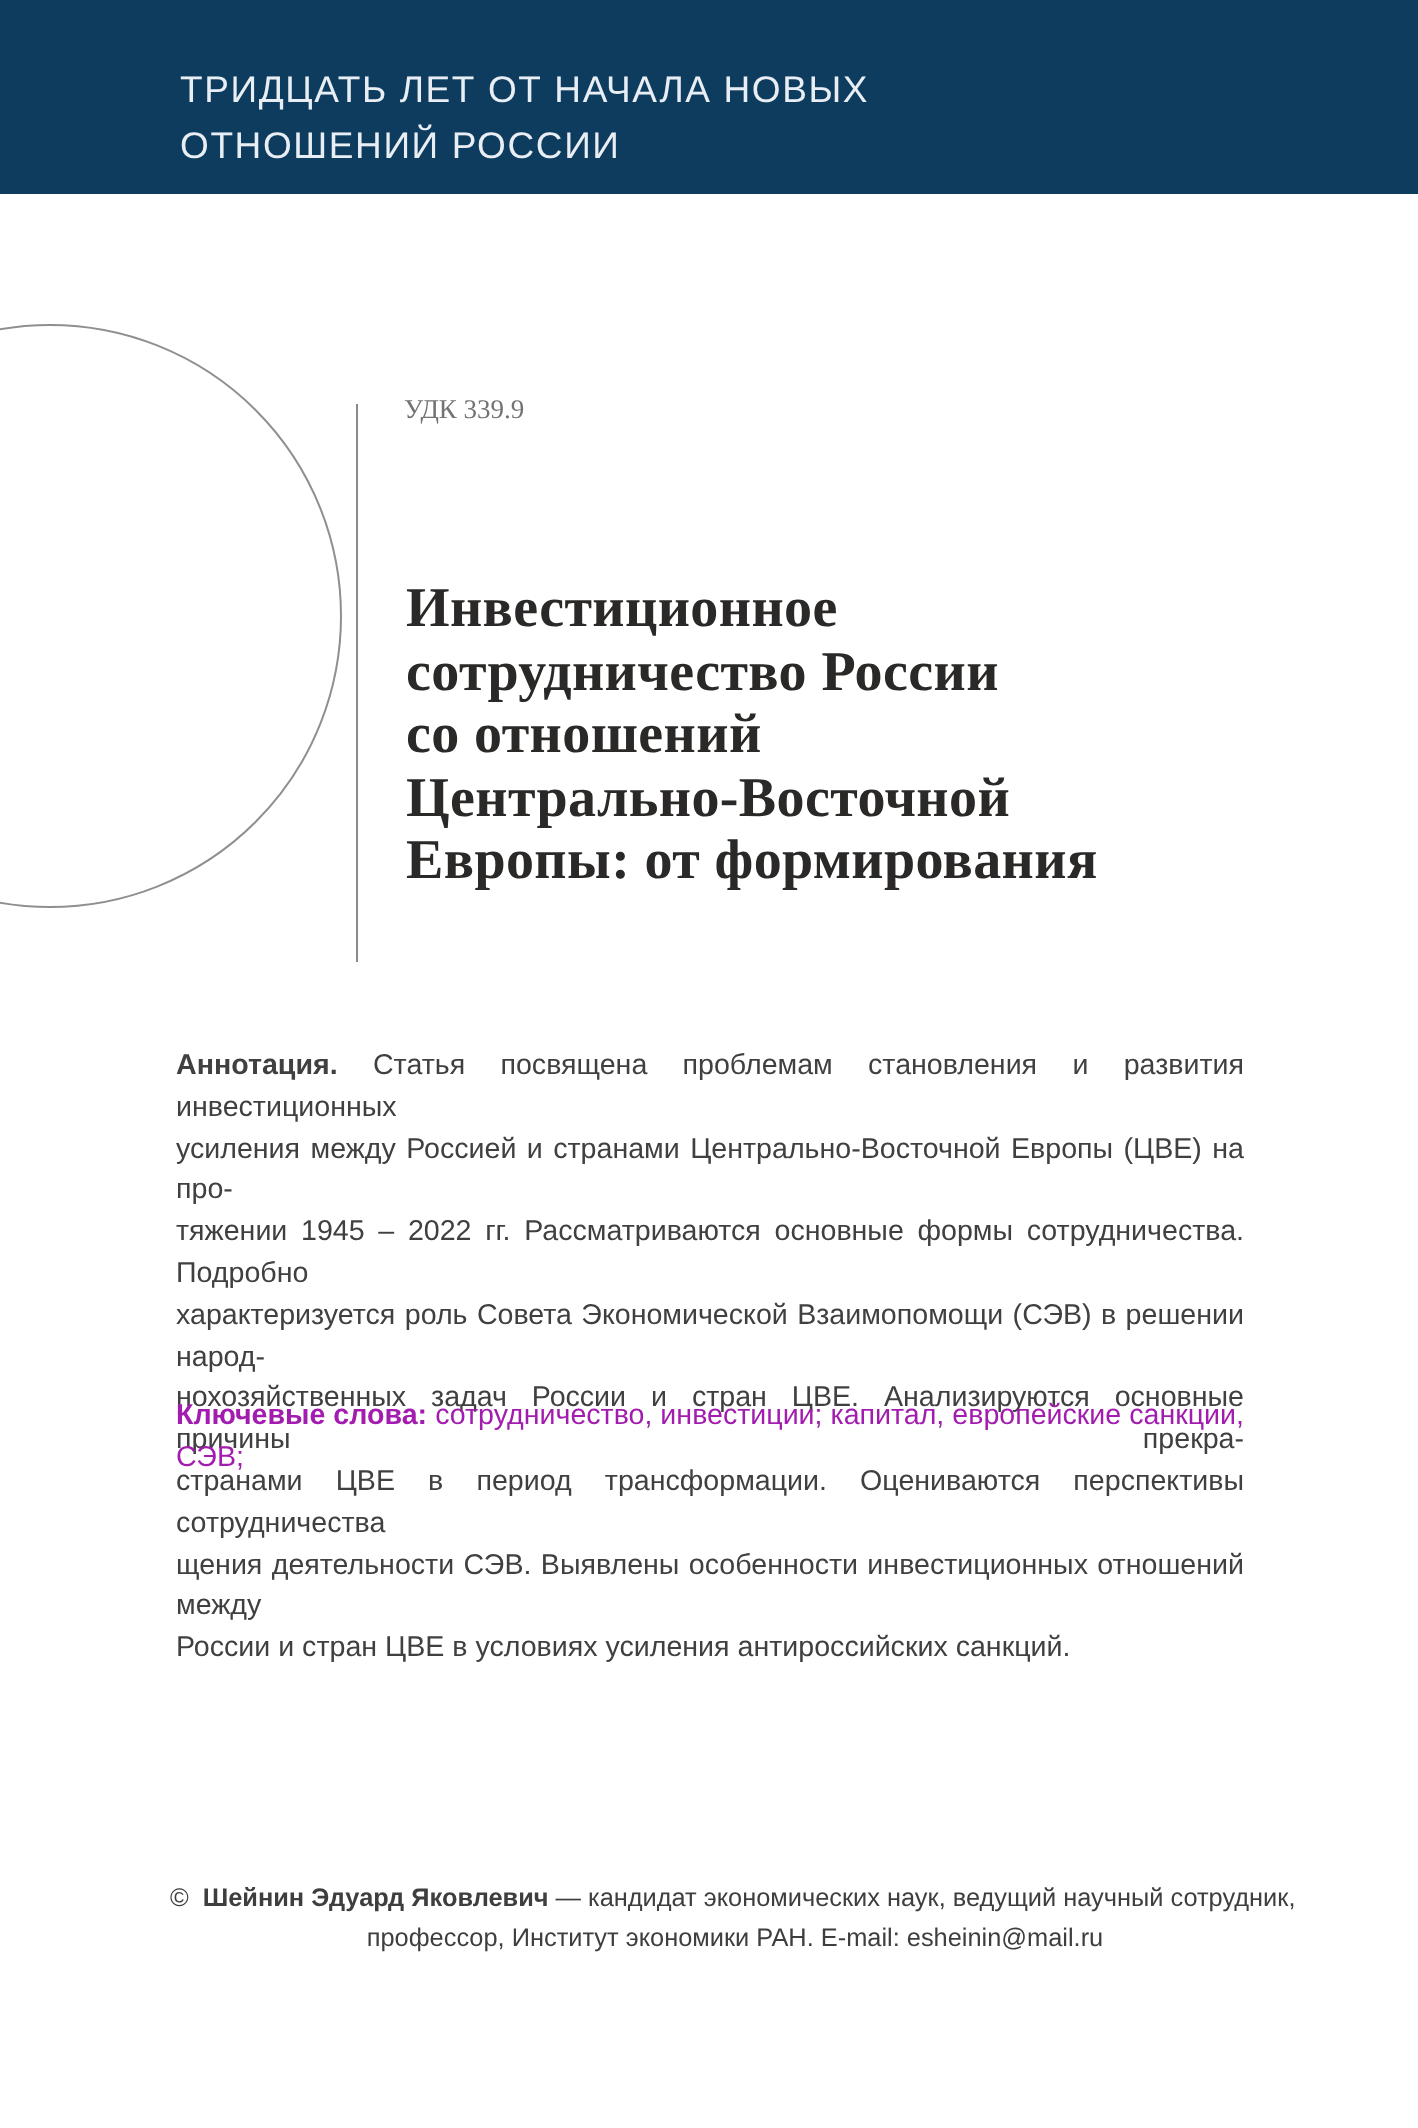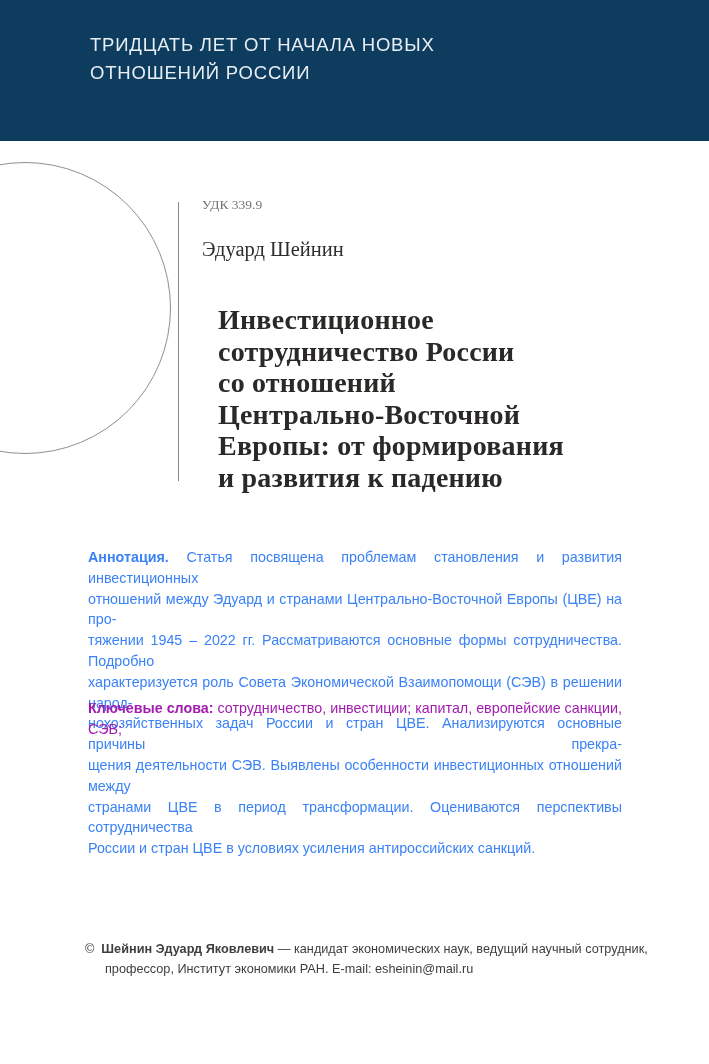--- a/index.html
+++ b/index.html
@@ -10,21 +10,21 @@
     background: #ffffff;
     overflow: hidden;
     font-family: "Liberation Sans", sans-serif;
     color: #3e3e3e;
   }
 
   
   .banner {
     position: absolute;
     left: 0; top: 0;
-    width: 709px; height: 141px;
+    width: 709px; height: 97px;
     background: #0e3c5e;
     box-sizing: border-box;
     padding: 31px 0 0 90px;
   }
   .banner-line {
     font-family: "Liberation Sans", sans-serif;
     font-size: 18.5px;
     line-height: 28px;
     letter-spacing: 0.8px;
     color: #e8eef4;
@@ -71,25 +71,25 @@
     font-weight: 700;
     line-height: 31.5px;
     letter-spacing: 0.2px;
     color: #2a2927;
   }
   .title span { display: block; }
 
   
   .abstract {
     position: absolute;
-    left: 88px; top: 547px;
+    left: 88px; top: 523px;
     width: 534px;
     font-size: 14.3px;
     line-height: 20.8px;
-    color: #3b82f6;
+    color: #404040;
   }
   .keywords {
     position: absolute;
     left: 88px; top: 698px;
     width: 534px;
     font-size: 14.3px;
     line-height: 20.8px;
     color: #a21caf;
   }
   .jline { text-align: justify; text-align-last: justify; }
@@ -99,57 +99,55 @@
   
   .footnote {
     position: absolute;
     left: 85px; top: 940px;
     width: 545px;
     font-size: 12.7px;
     line-height: 19.5px;
     color: #3e3e3e;
   }
   .footnote .fline1 { white-space: nowrap; }
-  .footnote .fline2 { padding-left: 20px; white-space: nowrap; }
+  .footnote .fline2 { padding-left: 20px; white-space: nowrap; text-align: center; }
   .copysym { display: inline-block; margin-right: 7px; }
 </style>
 </head>
 <body>
 
 <div class="page">
 
   <div class="banner">
     <div class="banner-line">ТРИДЦАТЬ ЛЕТ ОТ НАЧАЛА НОВЫХ</div>
     <div class="banner-line">ОТНОШЕНИЙ РОССИИ</div>
   </div>
 
   <div class="deco-circle"></div>
   <div class="v-rule"></div>
 
   <div class="udc">УДК 339.9</div>
 
-  <div class="author">Эдуард Шейнин</div>
 
-  <h1 class="title" style="margin:16px">
+  <h1 class="title" style="margin:1px">
     <span>Инвестиционное</span>
     <span>сотрудничество России</span>
     <span>со отношений</span>
     <span>Центрально-Восточной</span>
     <span>Европы: от формирования</span>
-    <span>и развития к падению</span>
   </h1>
 
   <div class="abstract">
     <div class="jline"><span class="blabel">Аннотация.</span> <span>Статья посвящена проблемам становления и развития инвестиционных</span></div>
-    <div class="jline">отношений между Эдуард и странами Центрально-Восточной Европы (ЦВЕ) на про-</div>
+    <div class="jline">усиления между Россией и странами Центрально-Восточной Европы (ЦВЕ) на про-</div>
     <div class="jline">тяжении 1945 – 2022 гг. Рассматриваются основные формы сотрудничества. Подробно</div>
     <div class="jline">характеризуется роль Совета Экономической Взаимопомощи (СЭВ) в решении народ-</div>
     <div class="jline">нохозяйственных задач России и стран ЦВЕ. Анализируются основные причины прекра-</div>
+    <div class="jline">странами ЦВЕ в период трансформации. Оцениваются перспективы сотрудничества</div>
     <div class="jline">щения деятельности СЭВ. Выявлены особенности инвестиционных отношений между</div>
-    <div class="jline">странами ЦВЕ в период трансформации. Оцениваются перспективы сотрудничества</div>
     <div class="jline last">России и стран ЦВЕ в условиях усиления антироссийских санкций.</div>
   </div>
 
   <div class="keywords">
     <div class="jline"><span class="blabel">Ключевые слова:</span> <span>сотрудничество, инвестиции; капитал, европейские санкции, СЭВ;</span></div>
   </div>
 
   <div class="footnote">
     <div class="fline1"><span class="copysym">©</span><span class="blabel">Шейнин Эдуард Яковлевич</span><span> — кандидат экономических наук, ведущий научный сотрудник,</span></div>
     <div class="fline2">профессор, Институт экономики РАН. E-mail: esheinin@mail.ru</div>

